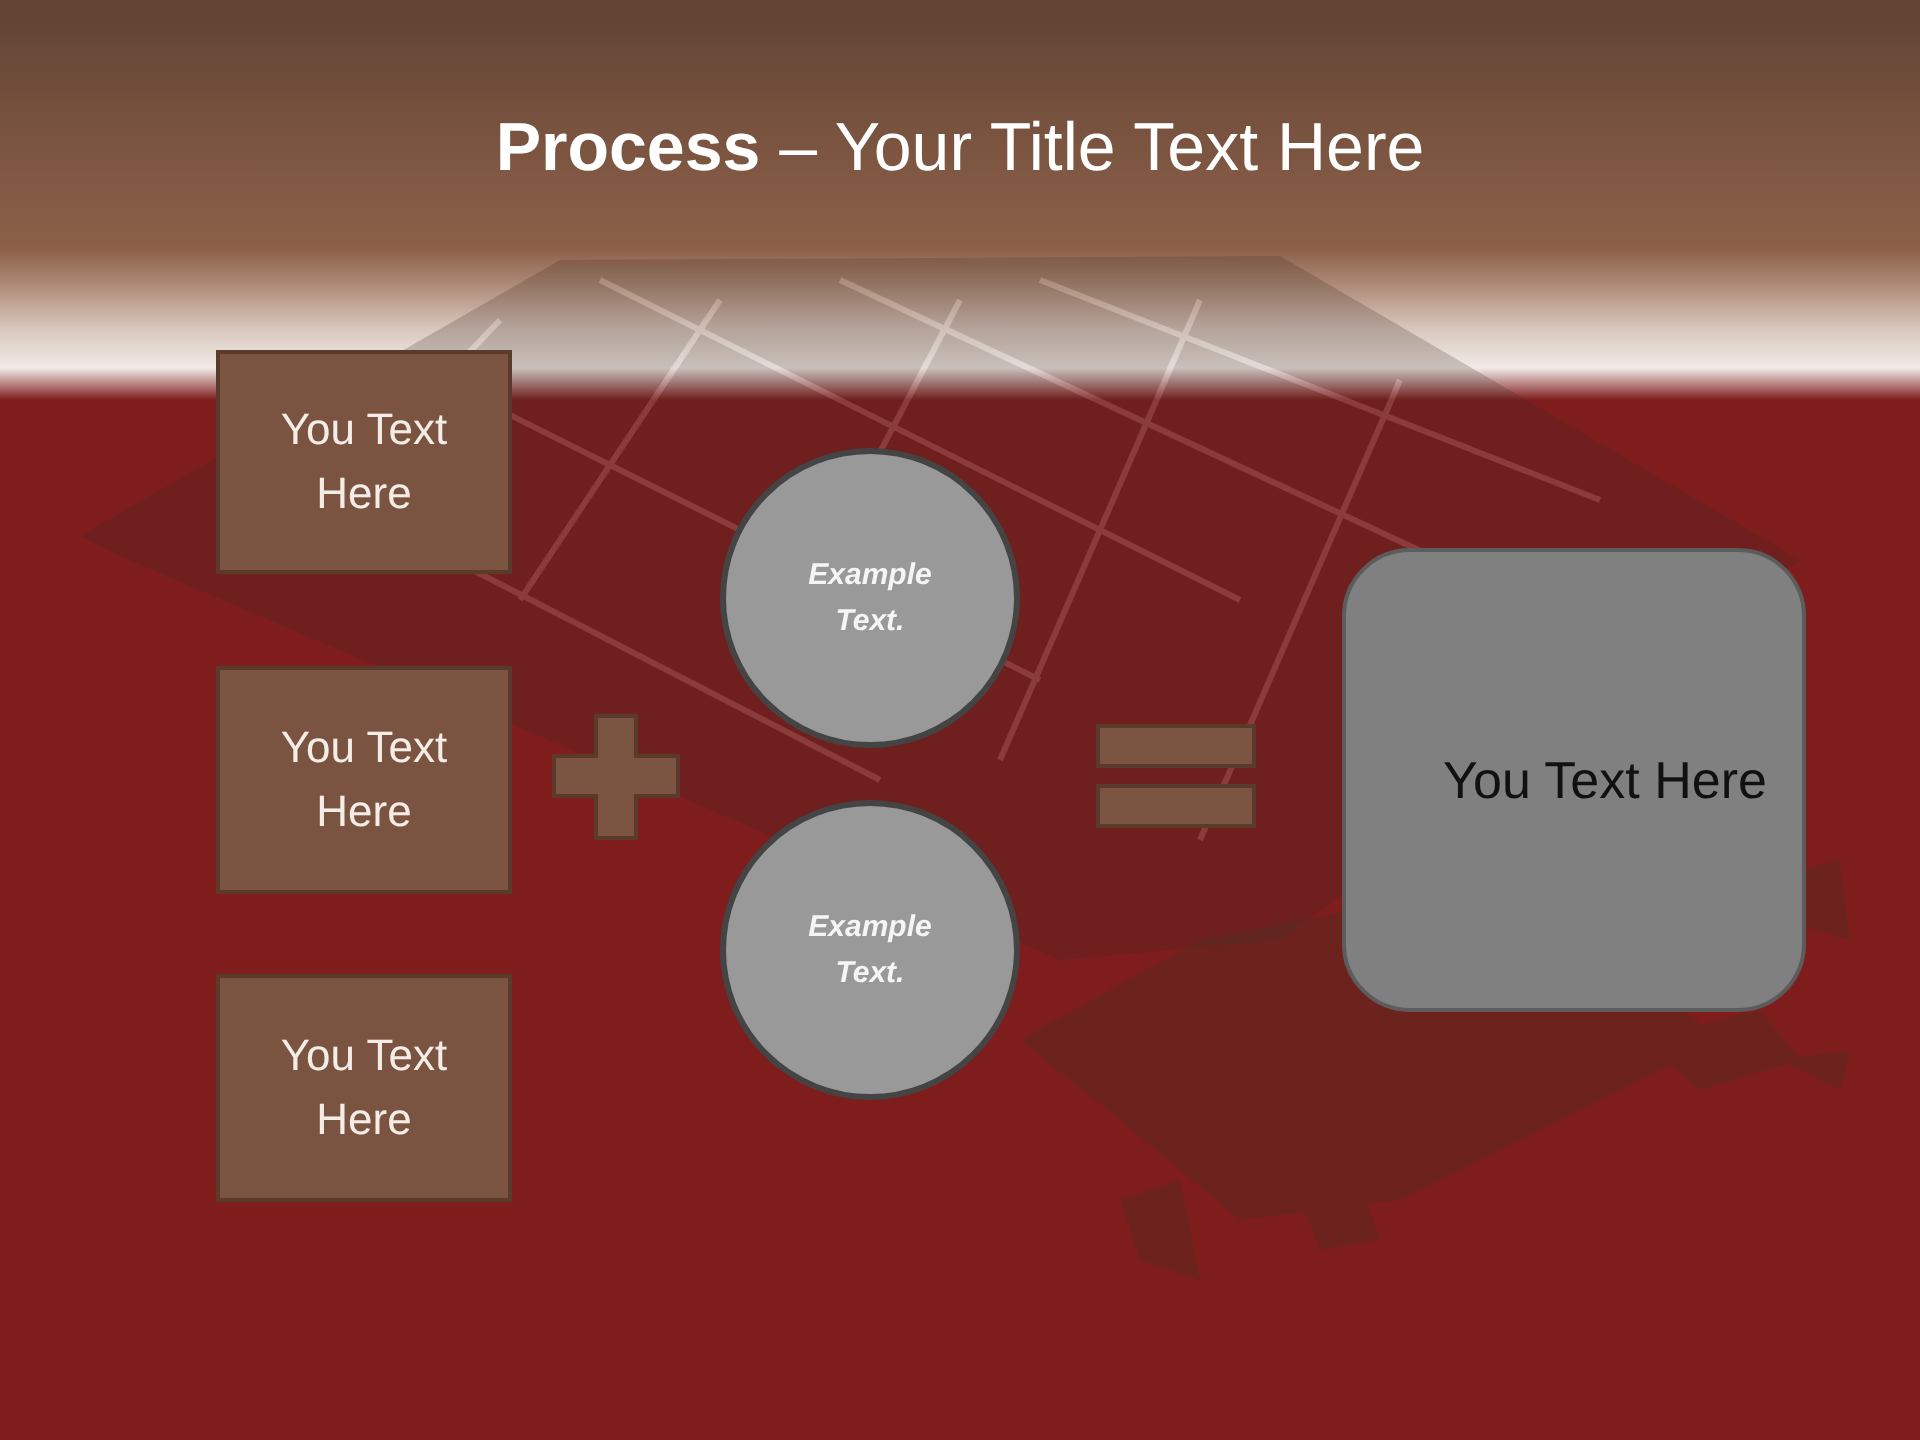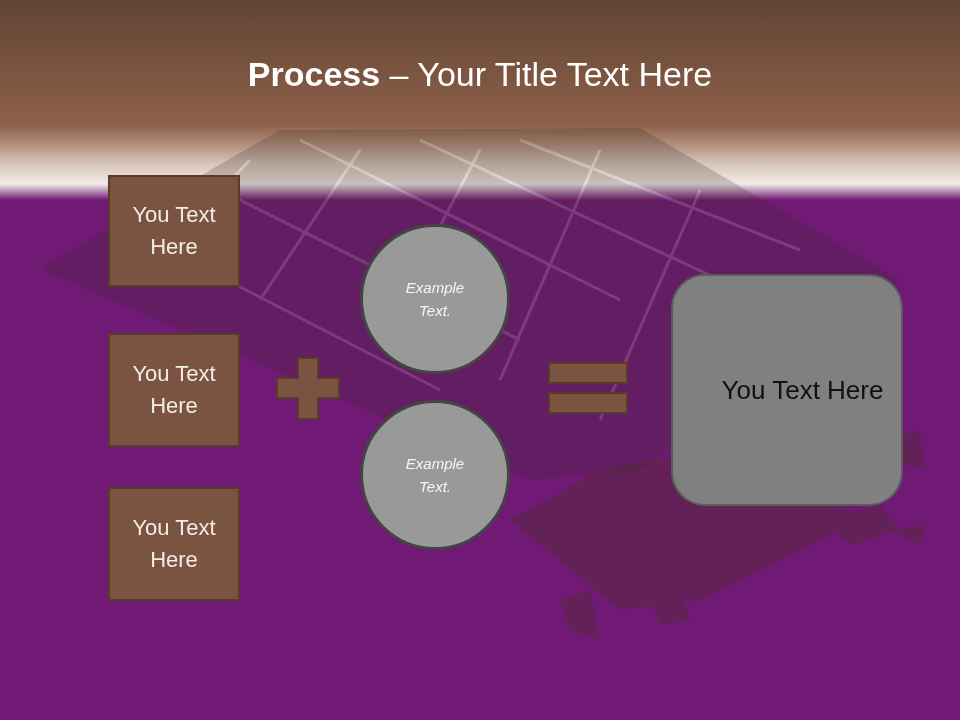--- a/index.html
+++ b/index.html
@@ -1,36 +1,36 @@
 <!DOCTYPE html>
 <html><head>
   <meta charset="utf-8">
   <style>
     html, body { margin: 0; padding: 0; }
     body { width: 960px; height: 720px; overflow: hidden; position: relative;
            background: #f8f6f4; font-family: "Liberation Sans", sans-serif; }
     .slide { position: absolute; left: 0; top: 0; width: 960px; height: 720px; overflow: hidden;
-             background: #701a75; }
+             background: #7f1d1d; }
     .header-band { position: absolute; left: 0; top: 0; width: 960px; height: 200px;
       background: linear-gradient(to bottom, #604333 0%, #7a5440 35%, #8c6049 62%, #a98470 70%, #d8c6bc 82%, #f1ebe7 92%, rgba(249,247,245,0) 100%); }
     .title { position: absolute; left: 0; top: 52px; width: 960px; text-align: center;
              color: #ffffff; font-size: 34px; line-height: 44px; }
     .title b { font-weight: bold; }
     .title .rest { font-weight: normal; }
 
     
     .bg-art { position: absolute; left: 0; top: 0; width: 960px; height: 720px; }
 
-    .box { position: absolute; width: 132px; height: 112px; background: #7a5440;
+    .box { position: absolute; width: 148px; height: 112px; background: #7a5440;
            border: 2px solid #5a3a2b; box-sizing: border-box; color: #f4ece6;
            font-size: 22px; line-height: 32px; display: flex; align-items: center;
            justify-content: center; text-align: center; }
     .circle { position: absolute; width: 150px; height: 150px; border-radius: 50%;
               background: #999999; border: 3px solid #444444; box-sizing: border-box;
-              color: #f5f5f5; font-style: italic; font-weight: normal; font-size: 15px;
+              color: #f5f5f5; font-style: italic; font-weight: bold; font-size: 15px;
               line-height: 23px; display: flex; align-items: center; justify-content: center;
               text-align: center; }
     .result { position: absolute; left: 671px; top: 274px; width: 232px; height: 232px;
               border-radius: 34px; background: #808080; border: 2px solid #5c5c5c;
               box-sizing: border-box; color: #111111; font-size: 26px; display: flex;
               align-items: center; justify-content: center; text-align: center; padding-left: 31px; }
     .op { position: absolute; }
   </style>
 </head>
 <body>

